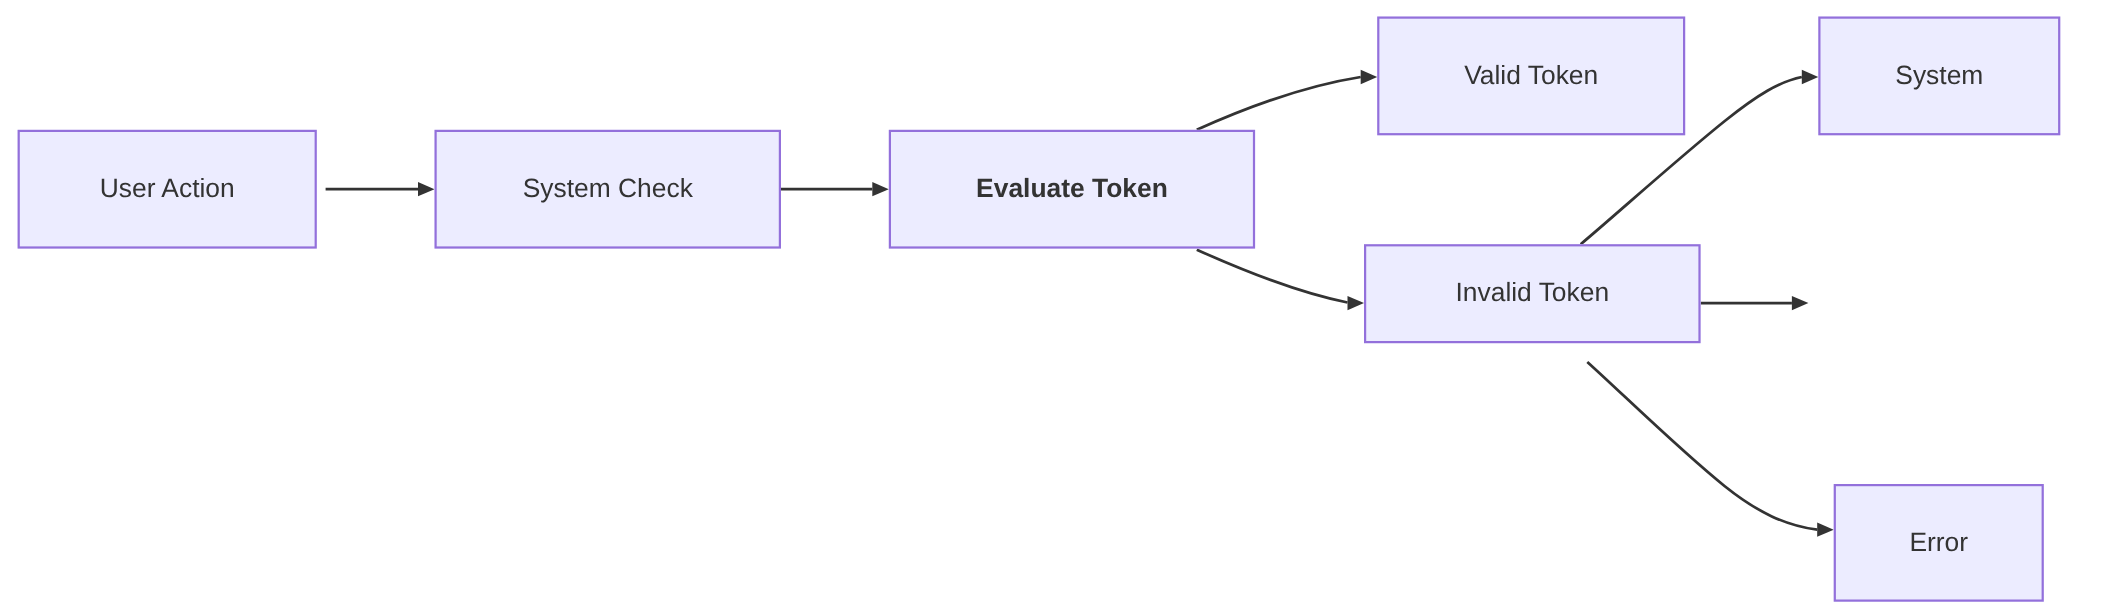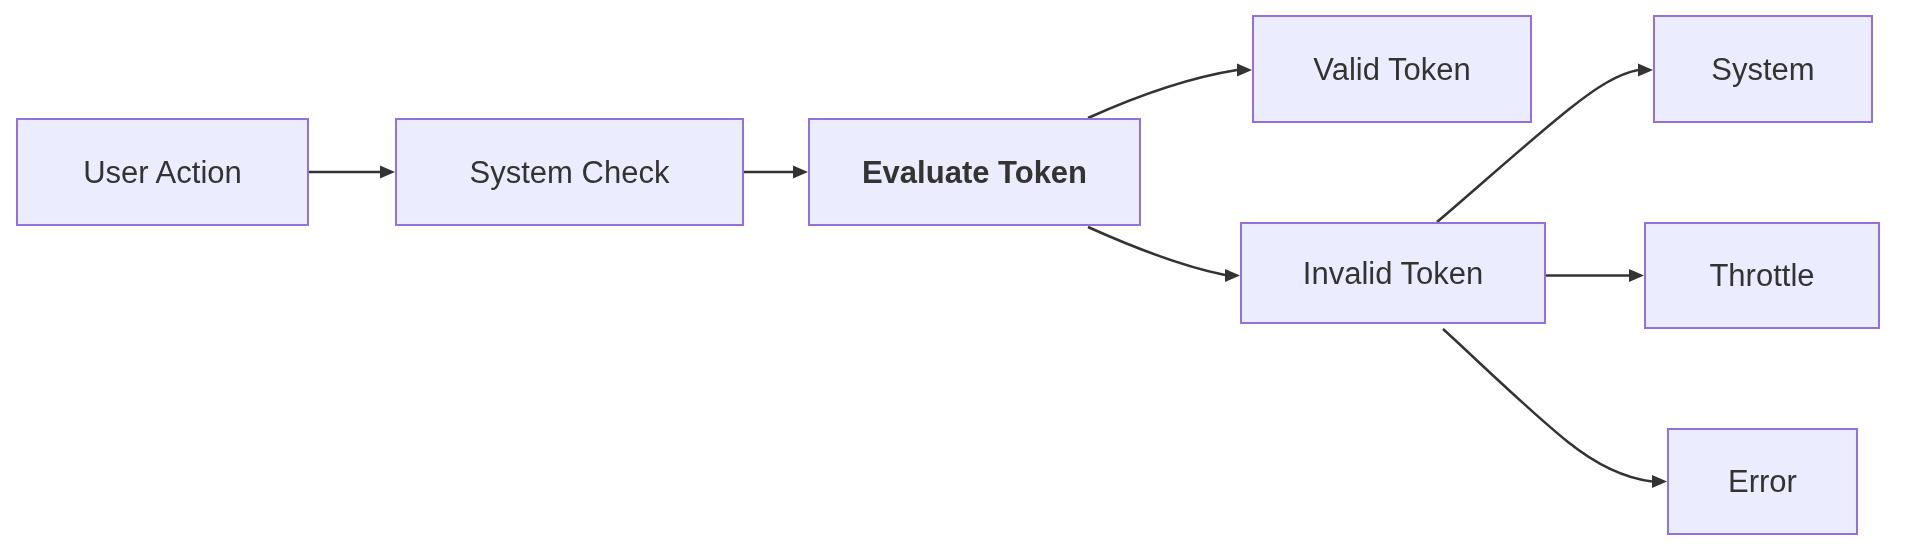--- a/index.html
+++ b/index.html
@@ -36,21 +36,21 @@
     position: absolute;
     box-sizing: border-box;
     background: var(--node-fill, #ECECFF);
     border: 2px solid var(--node-border, #9370DB);
     display: flex;
     align-items: center;
     justify-content: center;
   }
   .node-label {
     color: var(--text, #333333);
-    font-size: 31px;
+    font-size: 24px;
     line-height: 1;
     white-space: nowrap;
     text-align: right;
   }
 </style>
 </head>
 <body>
 
 <div class="canvas">
   <svg class="edges-layer" viewBox="0 0 1912 556" xmlns="http://www.w3.org/2000/svg">
@@ -63,37 +63,34 @@
       <path d="M1088,227 C1128,245 1180,266 1225,275" class="edge-path"></path>
       <polygon points="1240,275.5 1225,269 1225,282" class="arrowhead"></polygon>
       <path d="M1437,222 C1468,196 1528,142 1568,110 C1598,86 1618,74 1638,70" class="edge-path"></path>
       <polygon points="1653,70 1638,63.5 1638,76.5" class="arrowhead"></polygon>
       <path d="M1546,275.5 L1629,275.5" class="edge-path"></path>
       <polygon points="1644,275.5 1629,269 1629,282" class="arrowhead"></polygon>
       <path d="M1443,329 C1473,356 1528,410 1568,442 C1598,466 1624,478 1652,481.5" class="edge-path"></path>
       <polygon points="1667,481.5 1652,475 1652,488" class="arrowhead"></polygon>
     </svg>
 
-<div class="node" style="left: 16px; top: 118px; width: 293px; height: 108px;">
+<div class="node" style="left: 16px; top: 118px; width: 272px; height: 108px;">
       <span class="node-label">User Action</span>
     </div>
-    <div class="node" style="left: 395px; top: 118px; width: 349px; height: 108px;">
+    <div class="node" style="left: 395px; top: 118px; width: 315px; height: 108px;">
       <span class="node-label">System Check</span>
     </div>
     <div class="node" style="left: 808px; top: 118px; width: 333px; height: 108px; font-weight: bold;">
       <span class="node-label">Evaluate Token</span>
     </div>
     <div class="node" style="left: 1252px; top: 15px; width: 280px; height: 108px;">
       <span class="node-label">Valid Token</span>
     </div>
-    <div class="node" style="left: 1240px; top: 222px; width: 306px; height: 102px;">
+    <div class="node" style="left: 1240px; top: 222px; width: 306px; height: 90px;">
       <span class="node-label">Invalid Token</span>
     </div>
     <div class="node" style="left: 1653px; top: 15px; width: 220px; height: 108px;">
       <span class="node-label">System</span>
     </div>
-    <div class="node" style="left: 1644px; top: 222px; width: 236px; height: 107px;">
-      <span class="node-label">Throttle</span>
-    </div>
-    <div class="node" style="left: 1667px; top: 428px; width: 191px; height: 107px;">
+    <div class="node" style="left: 1667px; top: 440px; width: 191px; height: 107px;">
       <span class="node-label">Error</span>
     </div>
   </div>
 
 </body></html>

